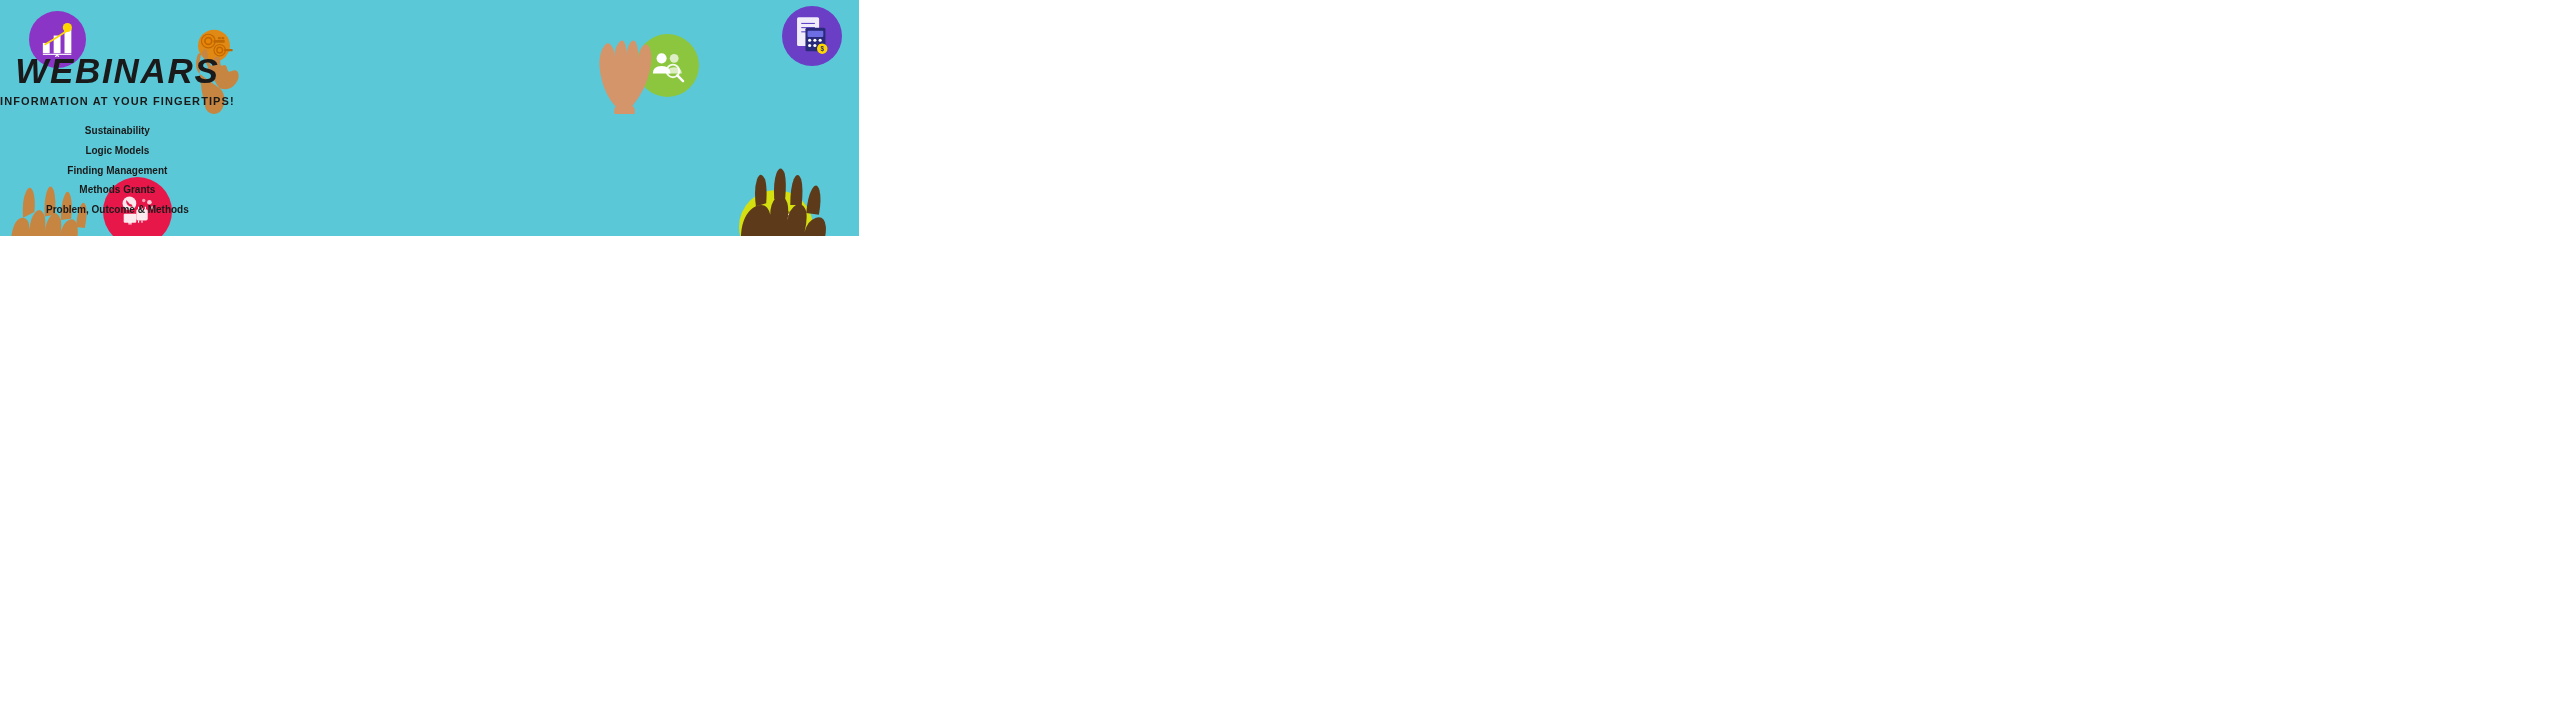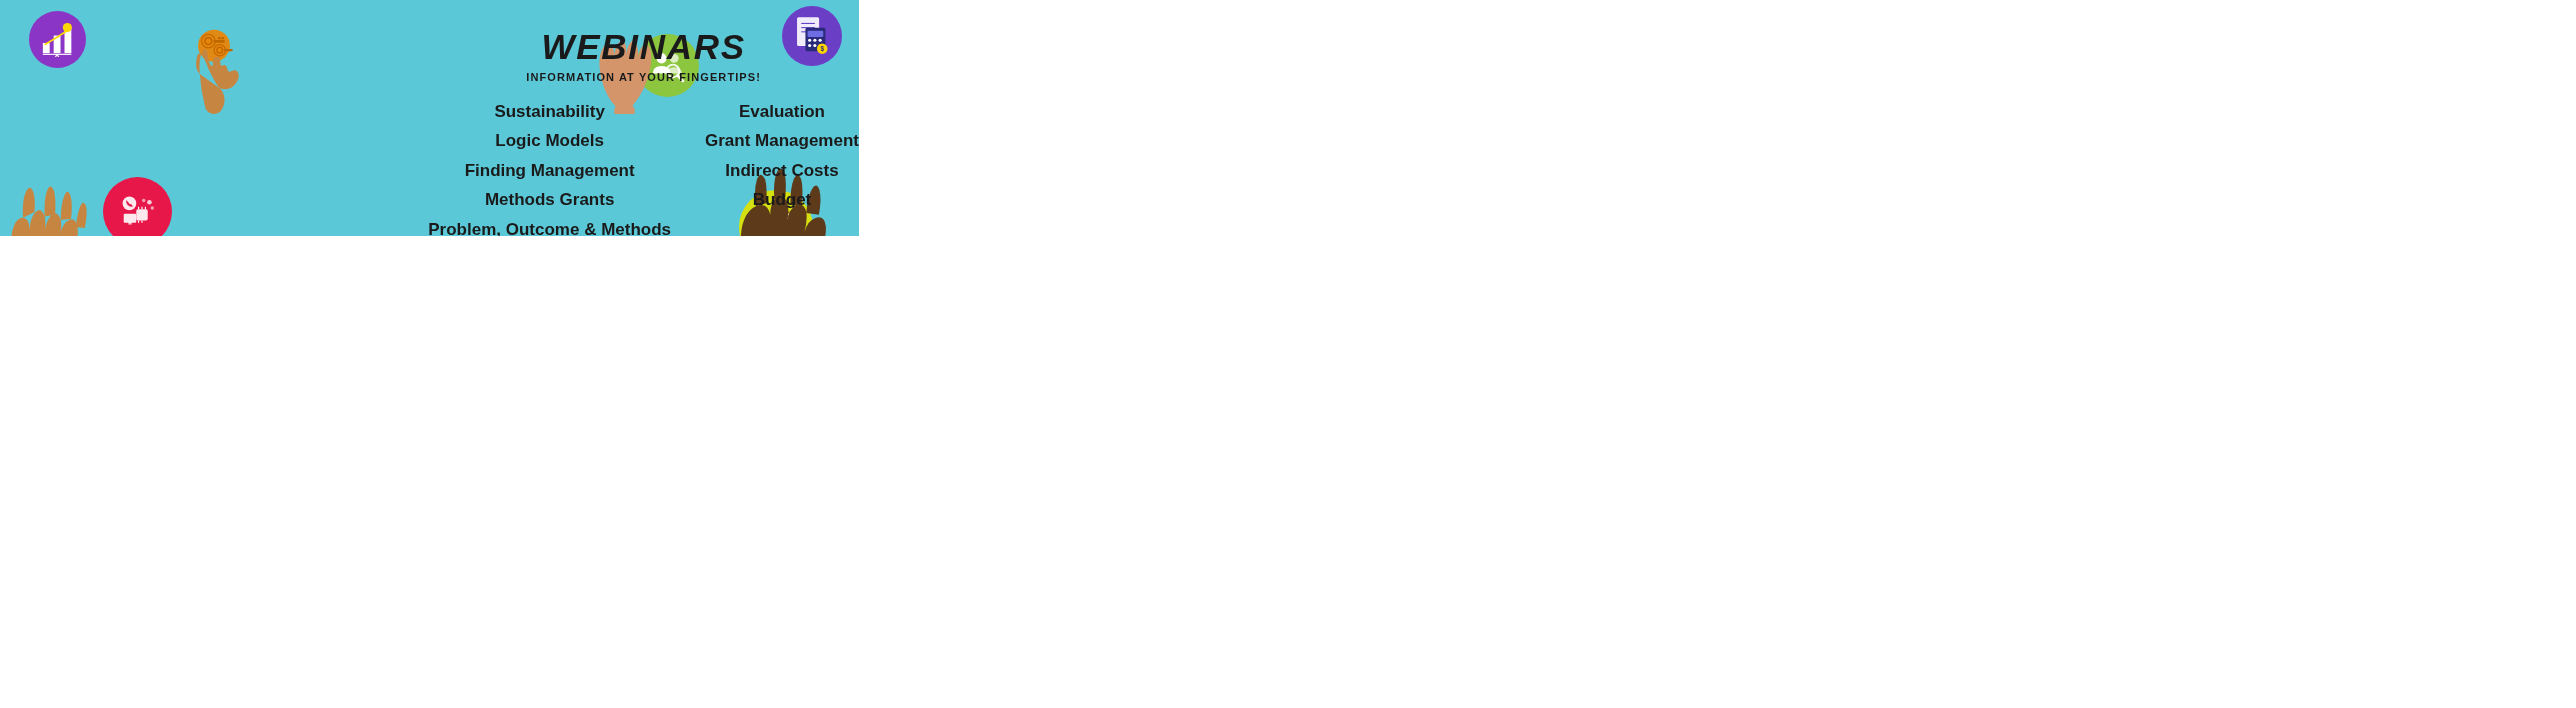--- a/index.html
+++ b/index.html
@@ -11,21 +11,21 @@
       font-family: Arial, sans-serif;
     }
 
     .banner {
       width: 859px;
       height: 275px;
       background-color: #5BC8D8;
       position: relative;
       display: flex;
       align-items: center;
-      justify-content: flex-end;
+      justify-content: flex-start;
     }
 
     
     .center-content {
       text-align: center;
       position: relative;
       z-index: 10;
       margin-top: -5.7px;
     }
 
@@ -55,21 +55,21 @@
     }
 
     .topics-col {
       display: flex;
       flex-direction: column;
       gap: 5.7px;
       align-items: center;
     }
 
     .topic-item {
-      font-size: 17px;
+      font-size: 10px;
       font-weight: 700;
       color: #1a1a1a;
       line-height: 1.4;
     }
 
     
     .icon-circle {
       position: absolute;
       border-radius: 50%;
       display: flex;
@@ -319,23 +319,17 @@
     <div class="title">WEBINARS</div>
     <div class="subtitle">INFORMATION AT YOUR FINGERTIPS!</div>
     <div class="topics">
       <div class="topics-col">
         <span class="topic-item">Sustainability</span>
         <span class="topic-item">Logic Models</span>
         <span class="topic-item">Finding Management</span>
         <span class="topic-item">Methods Grants</span>
         <span class="topic-item">Problem, Outcome &amp; Methods</span>
       </div>
-      <div class="topics-col">
-        <span class="topic-item">Evaluation</span>
-        <span class="topic-item">Grant Management</span>
-        <span class="topic-item">Indirect Costs</span>
-        <span class="topic-item">Budget</span>
-      </div>
     </div>
   </div>
 
 </div>
 
 
 </body></html>

